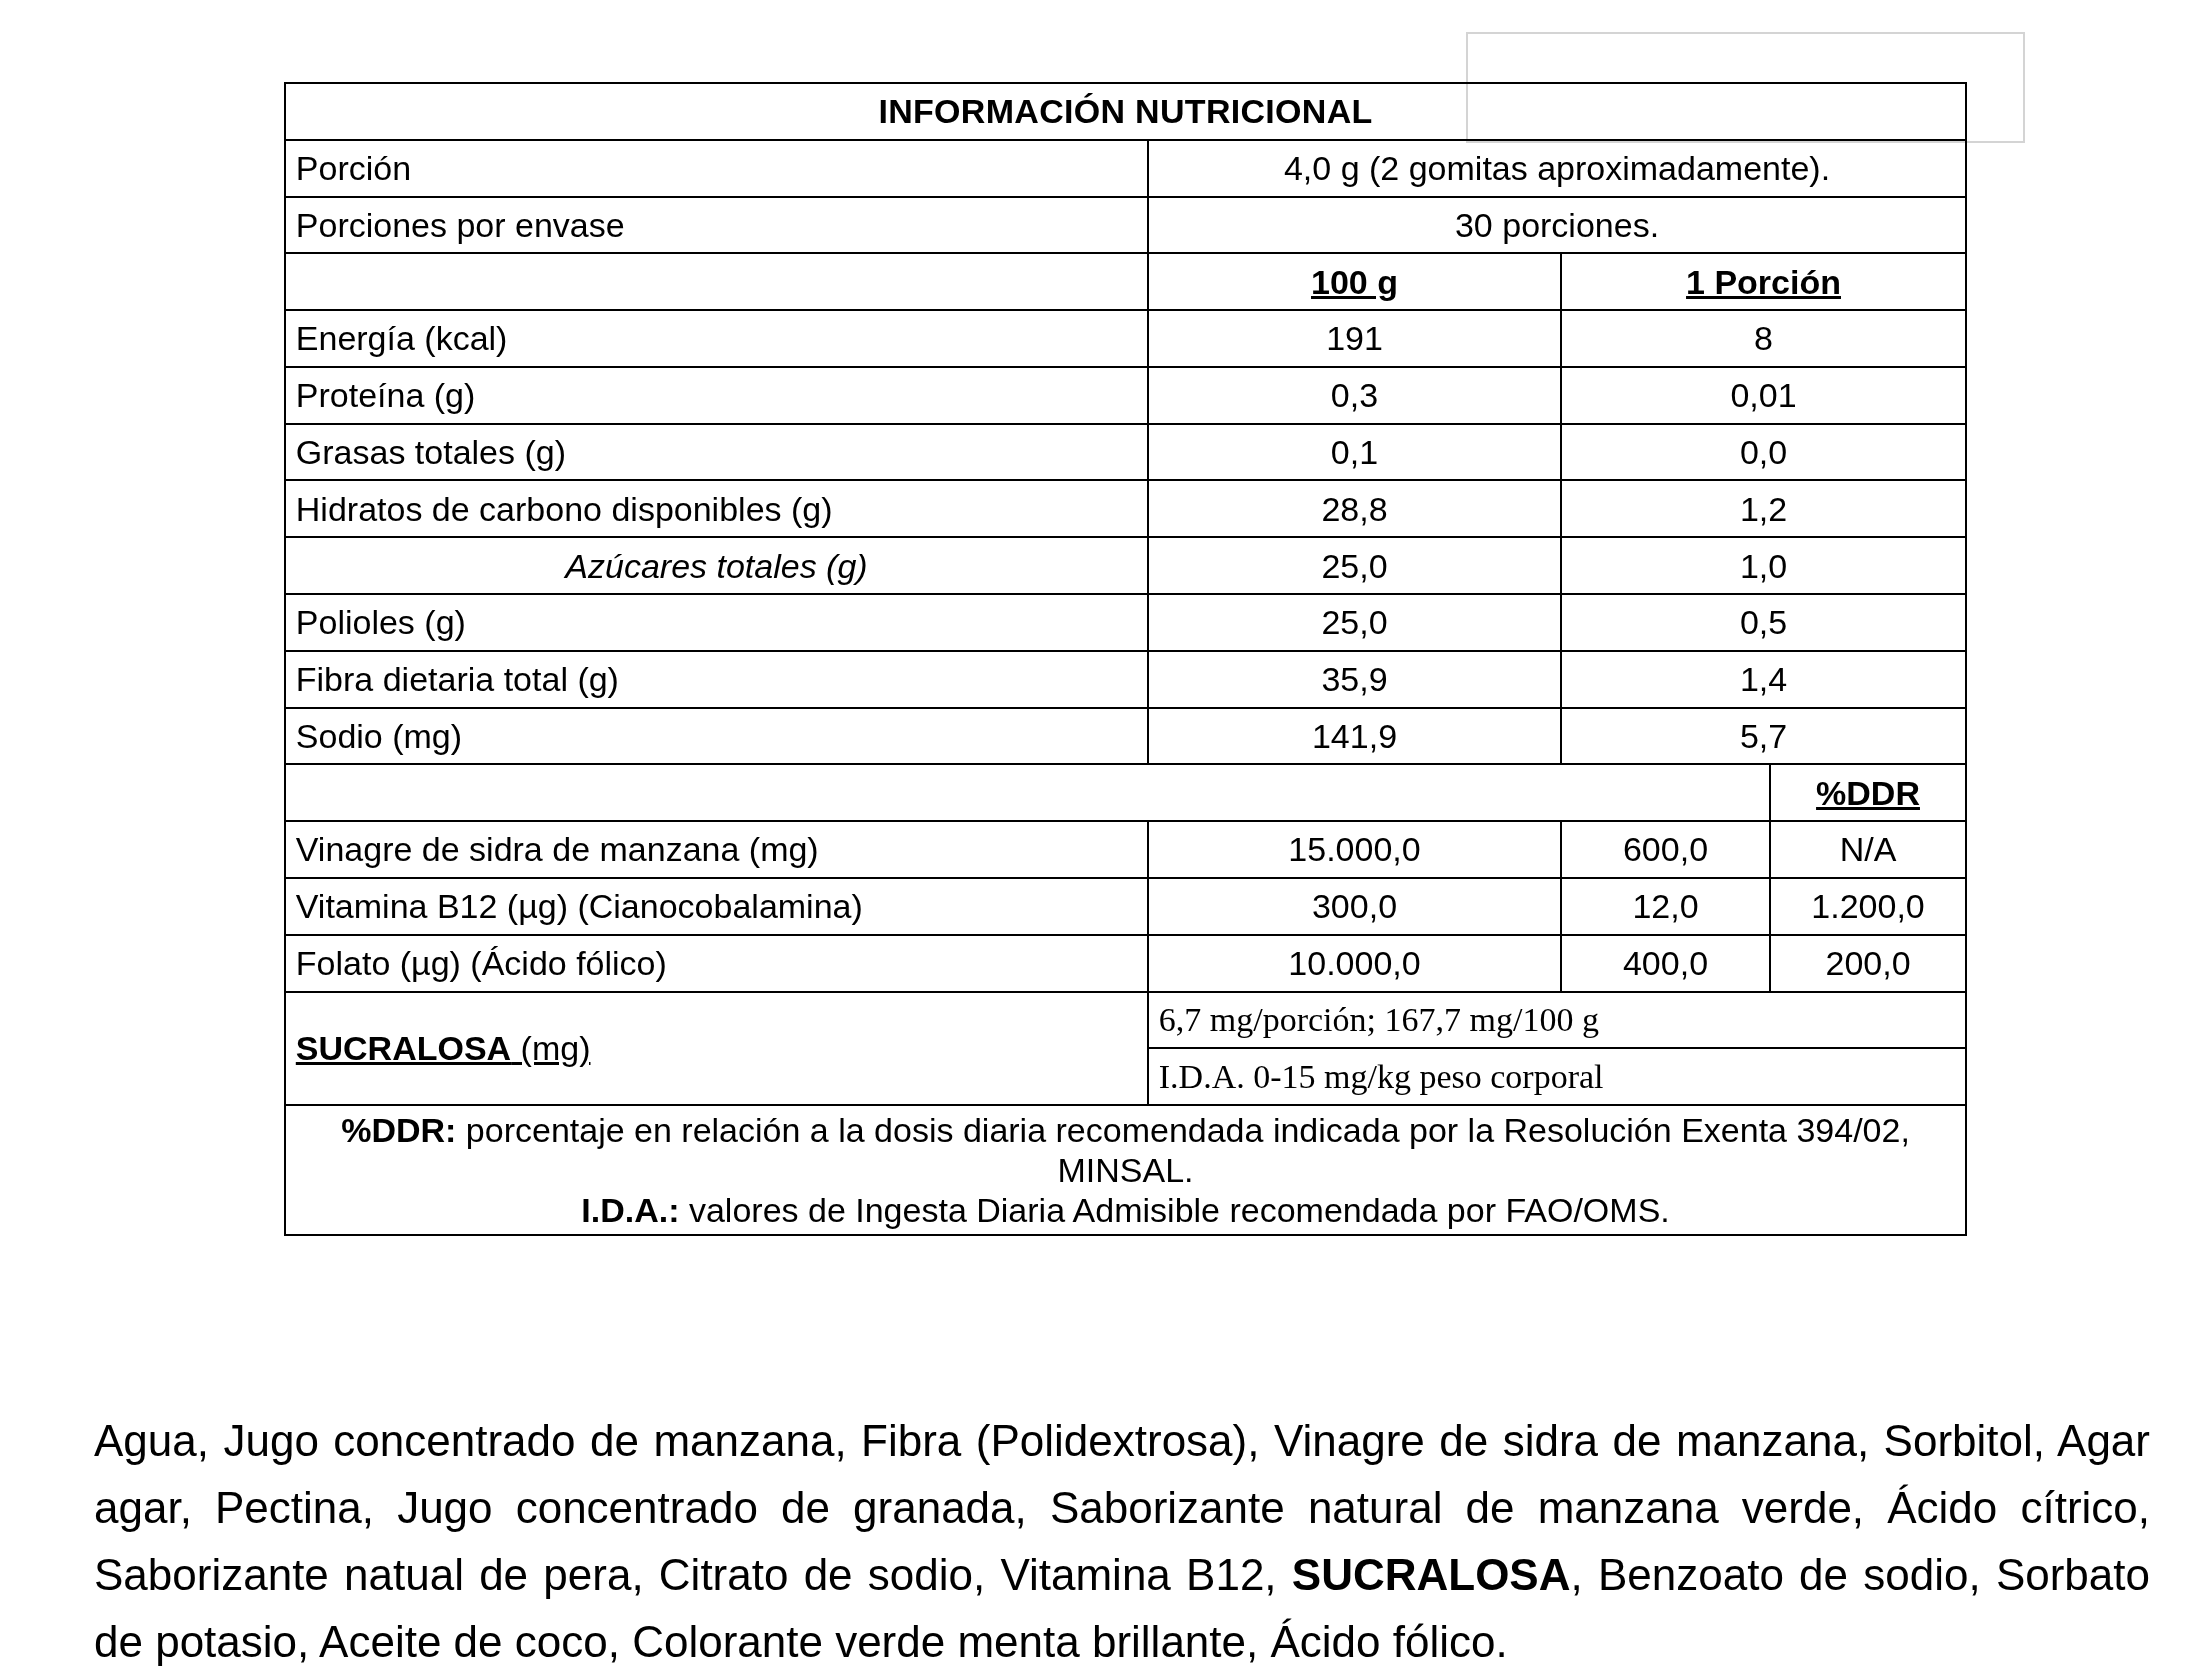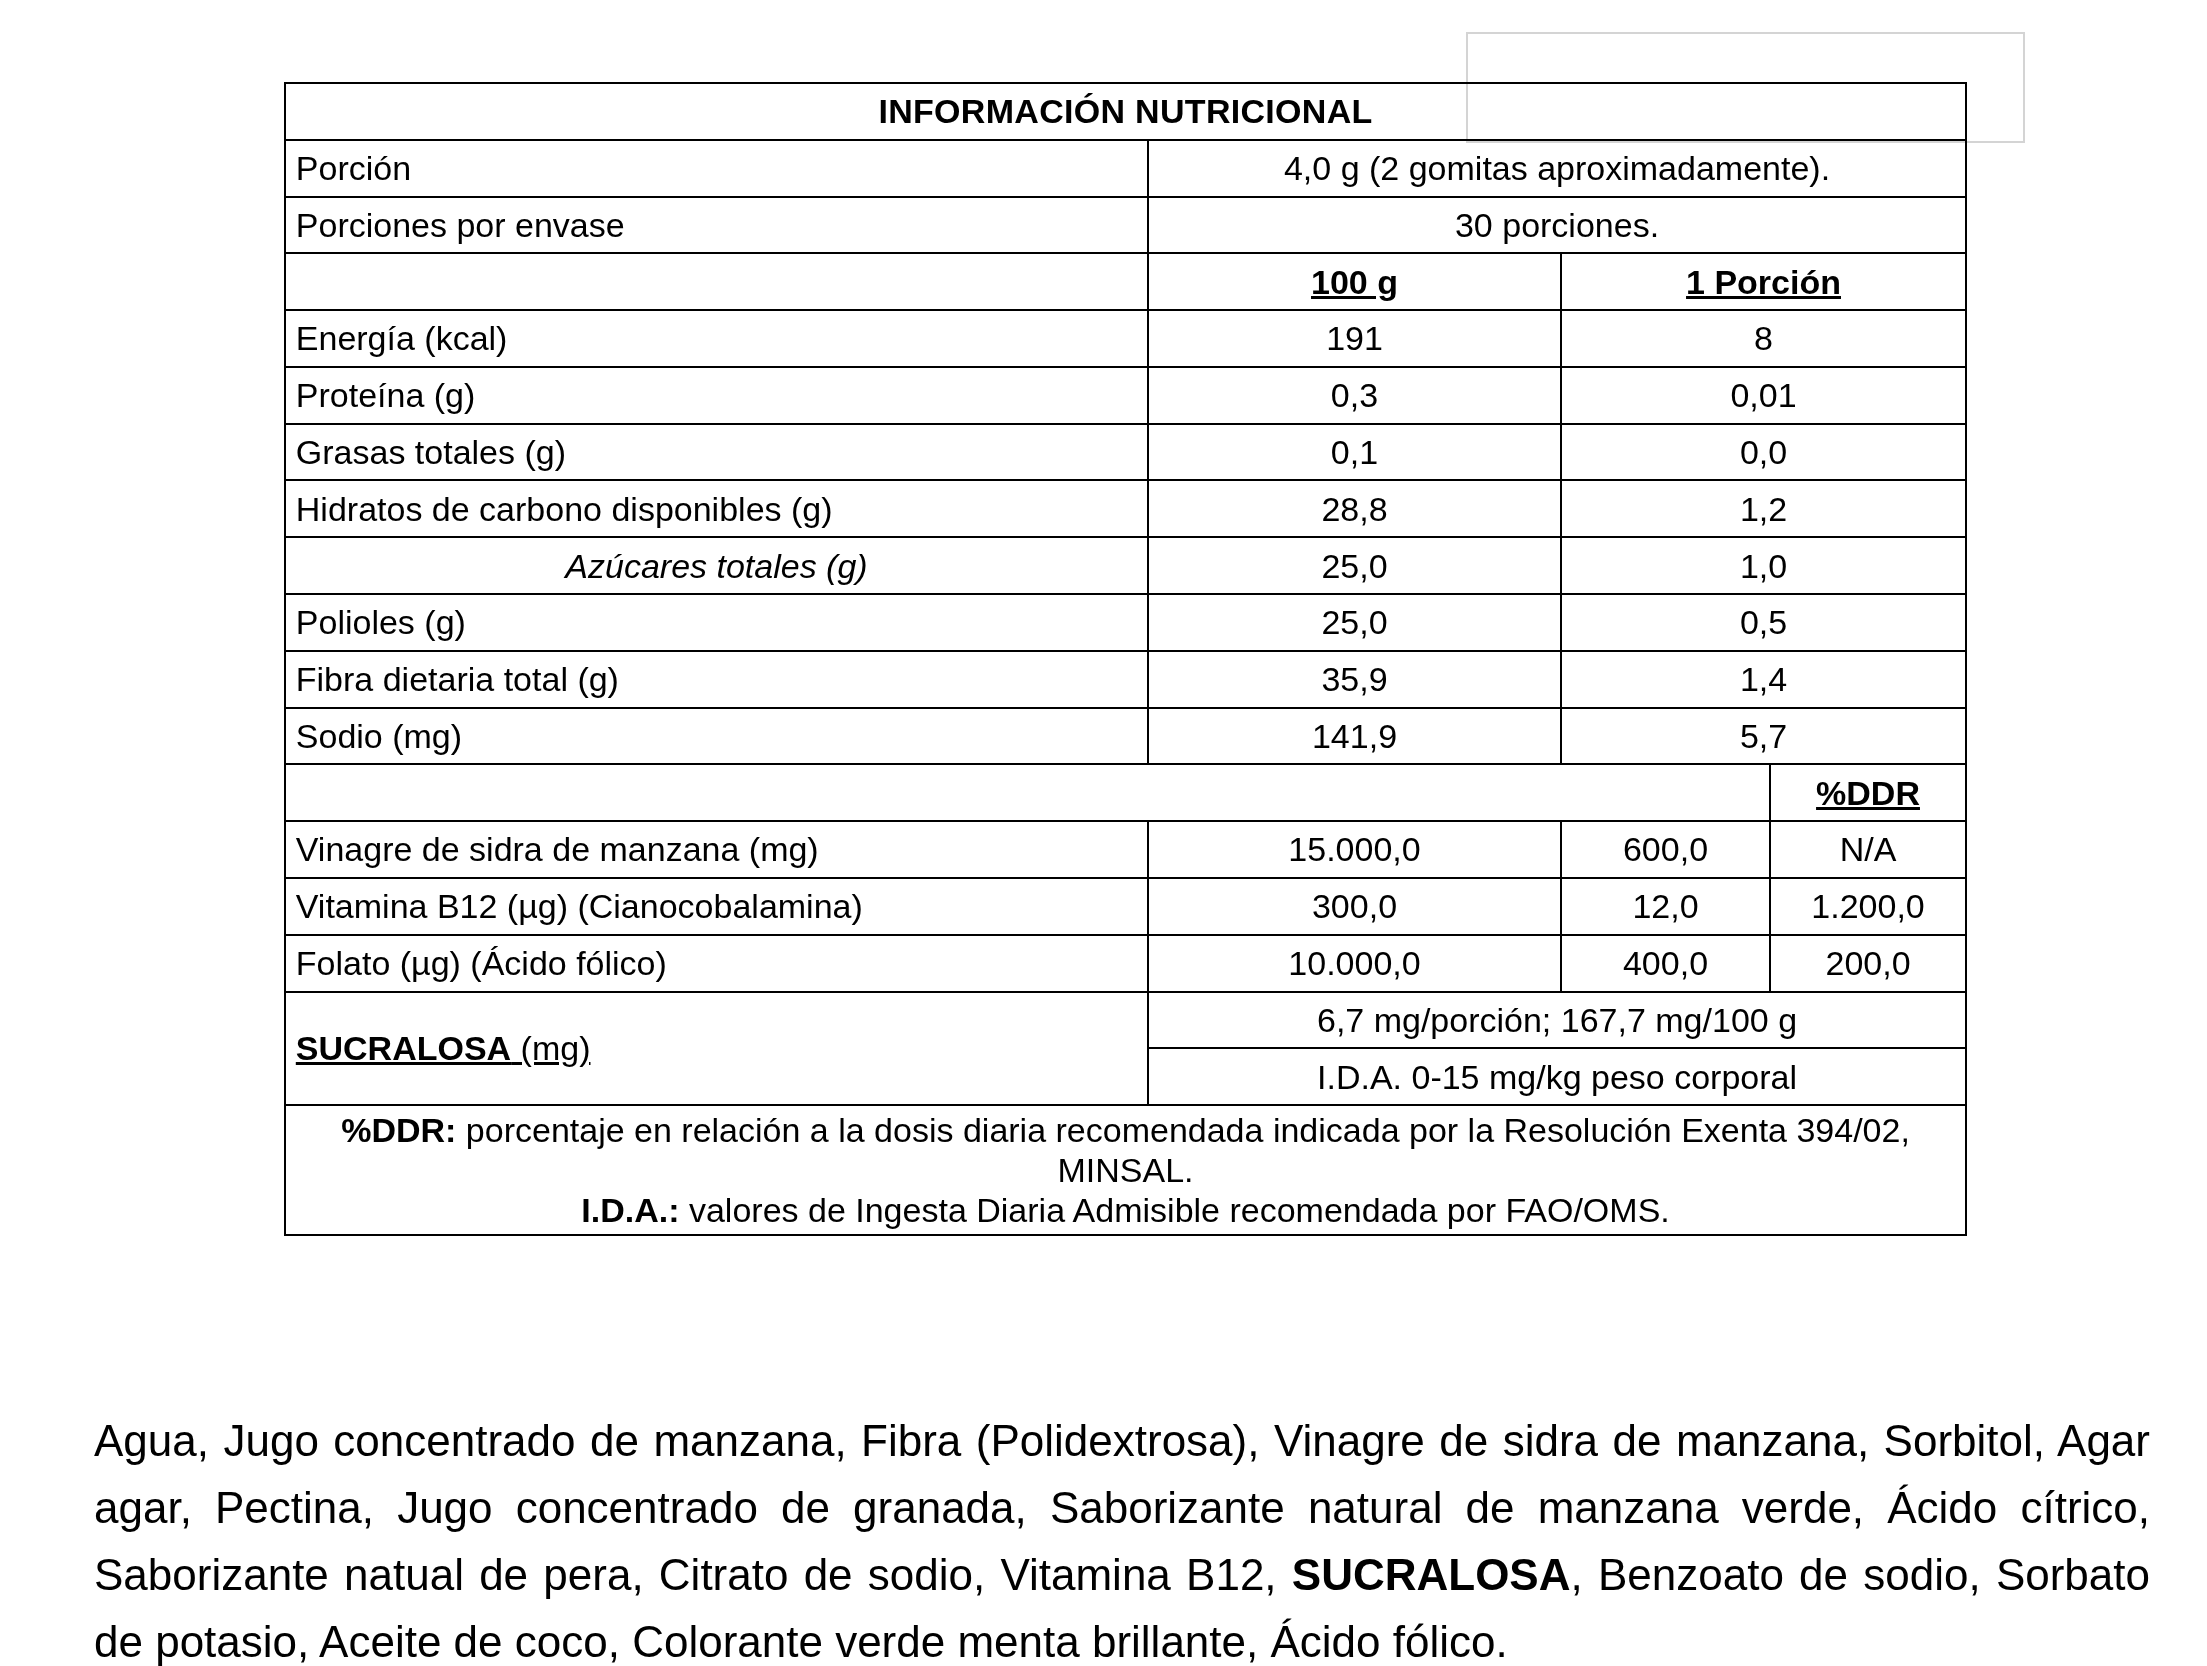--- a/index.html
+++ b/index.html
@@ -70,23 +70,24 @@
   .empty-cell { border: 2.9px solid #000; }
 
   .sucralosa-label {
     text-align: left;
     padding-left: 17.6px;
     font-size: 34px;
     text-decoration: underline;
   }
   .sucralosa-label .nm { font-weight: bold; }
   .sucralosa-val {
-    text-align: center;
+    text-align: left;
     padding-left: 15.7px;
     height: 53px;
+    font-family: Liberation Serif, serif;
   }
 
   .footnote {
     text-align: center;
     padding: 7.8px 15.7px 9.8px 17.6px;
     font-size: 34px;
     line-height: 1.38;
   }
   .footnote .k { font-weight: bold; }
 

